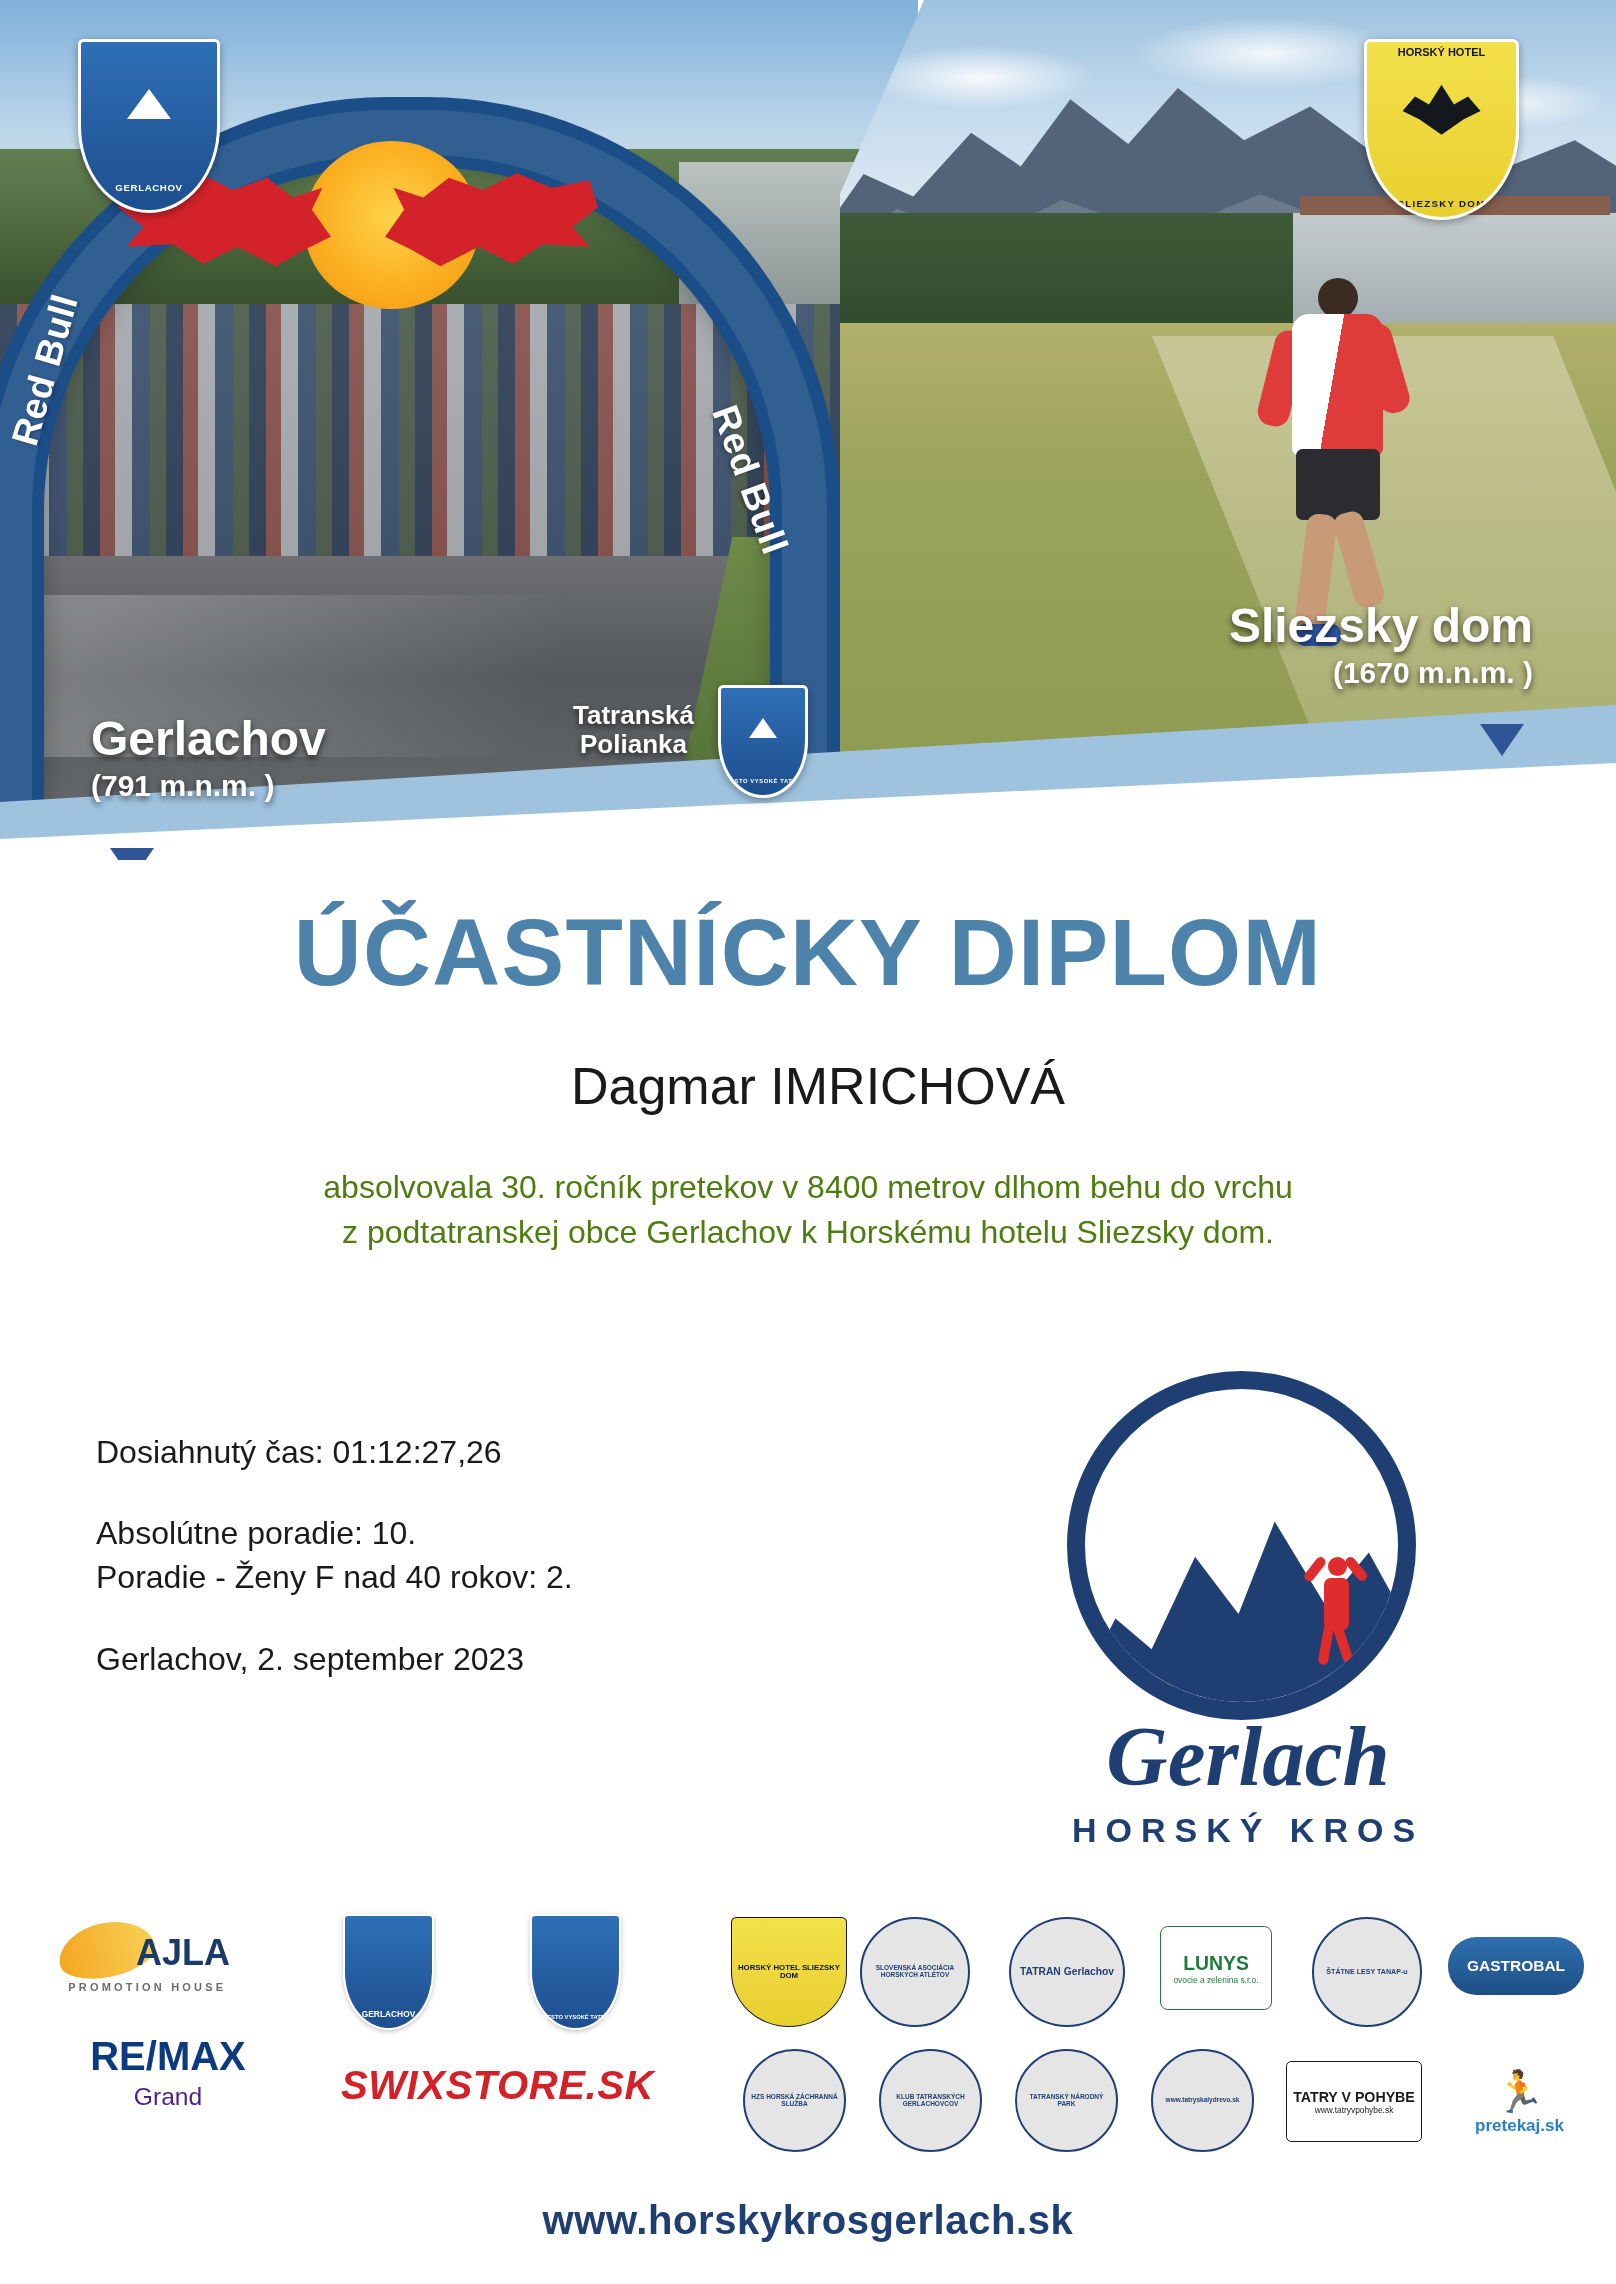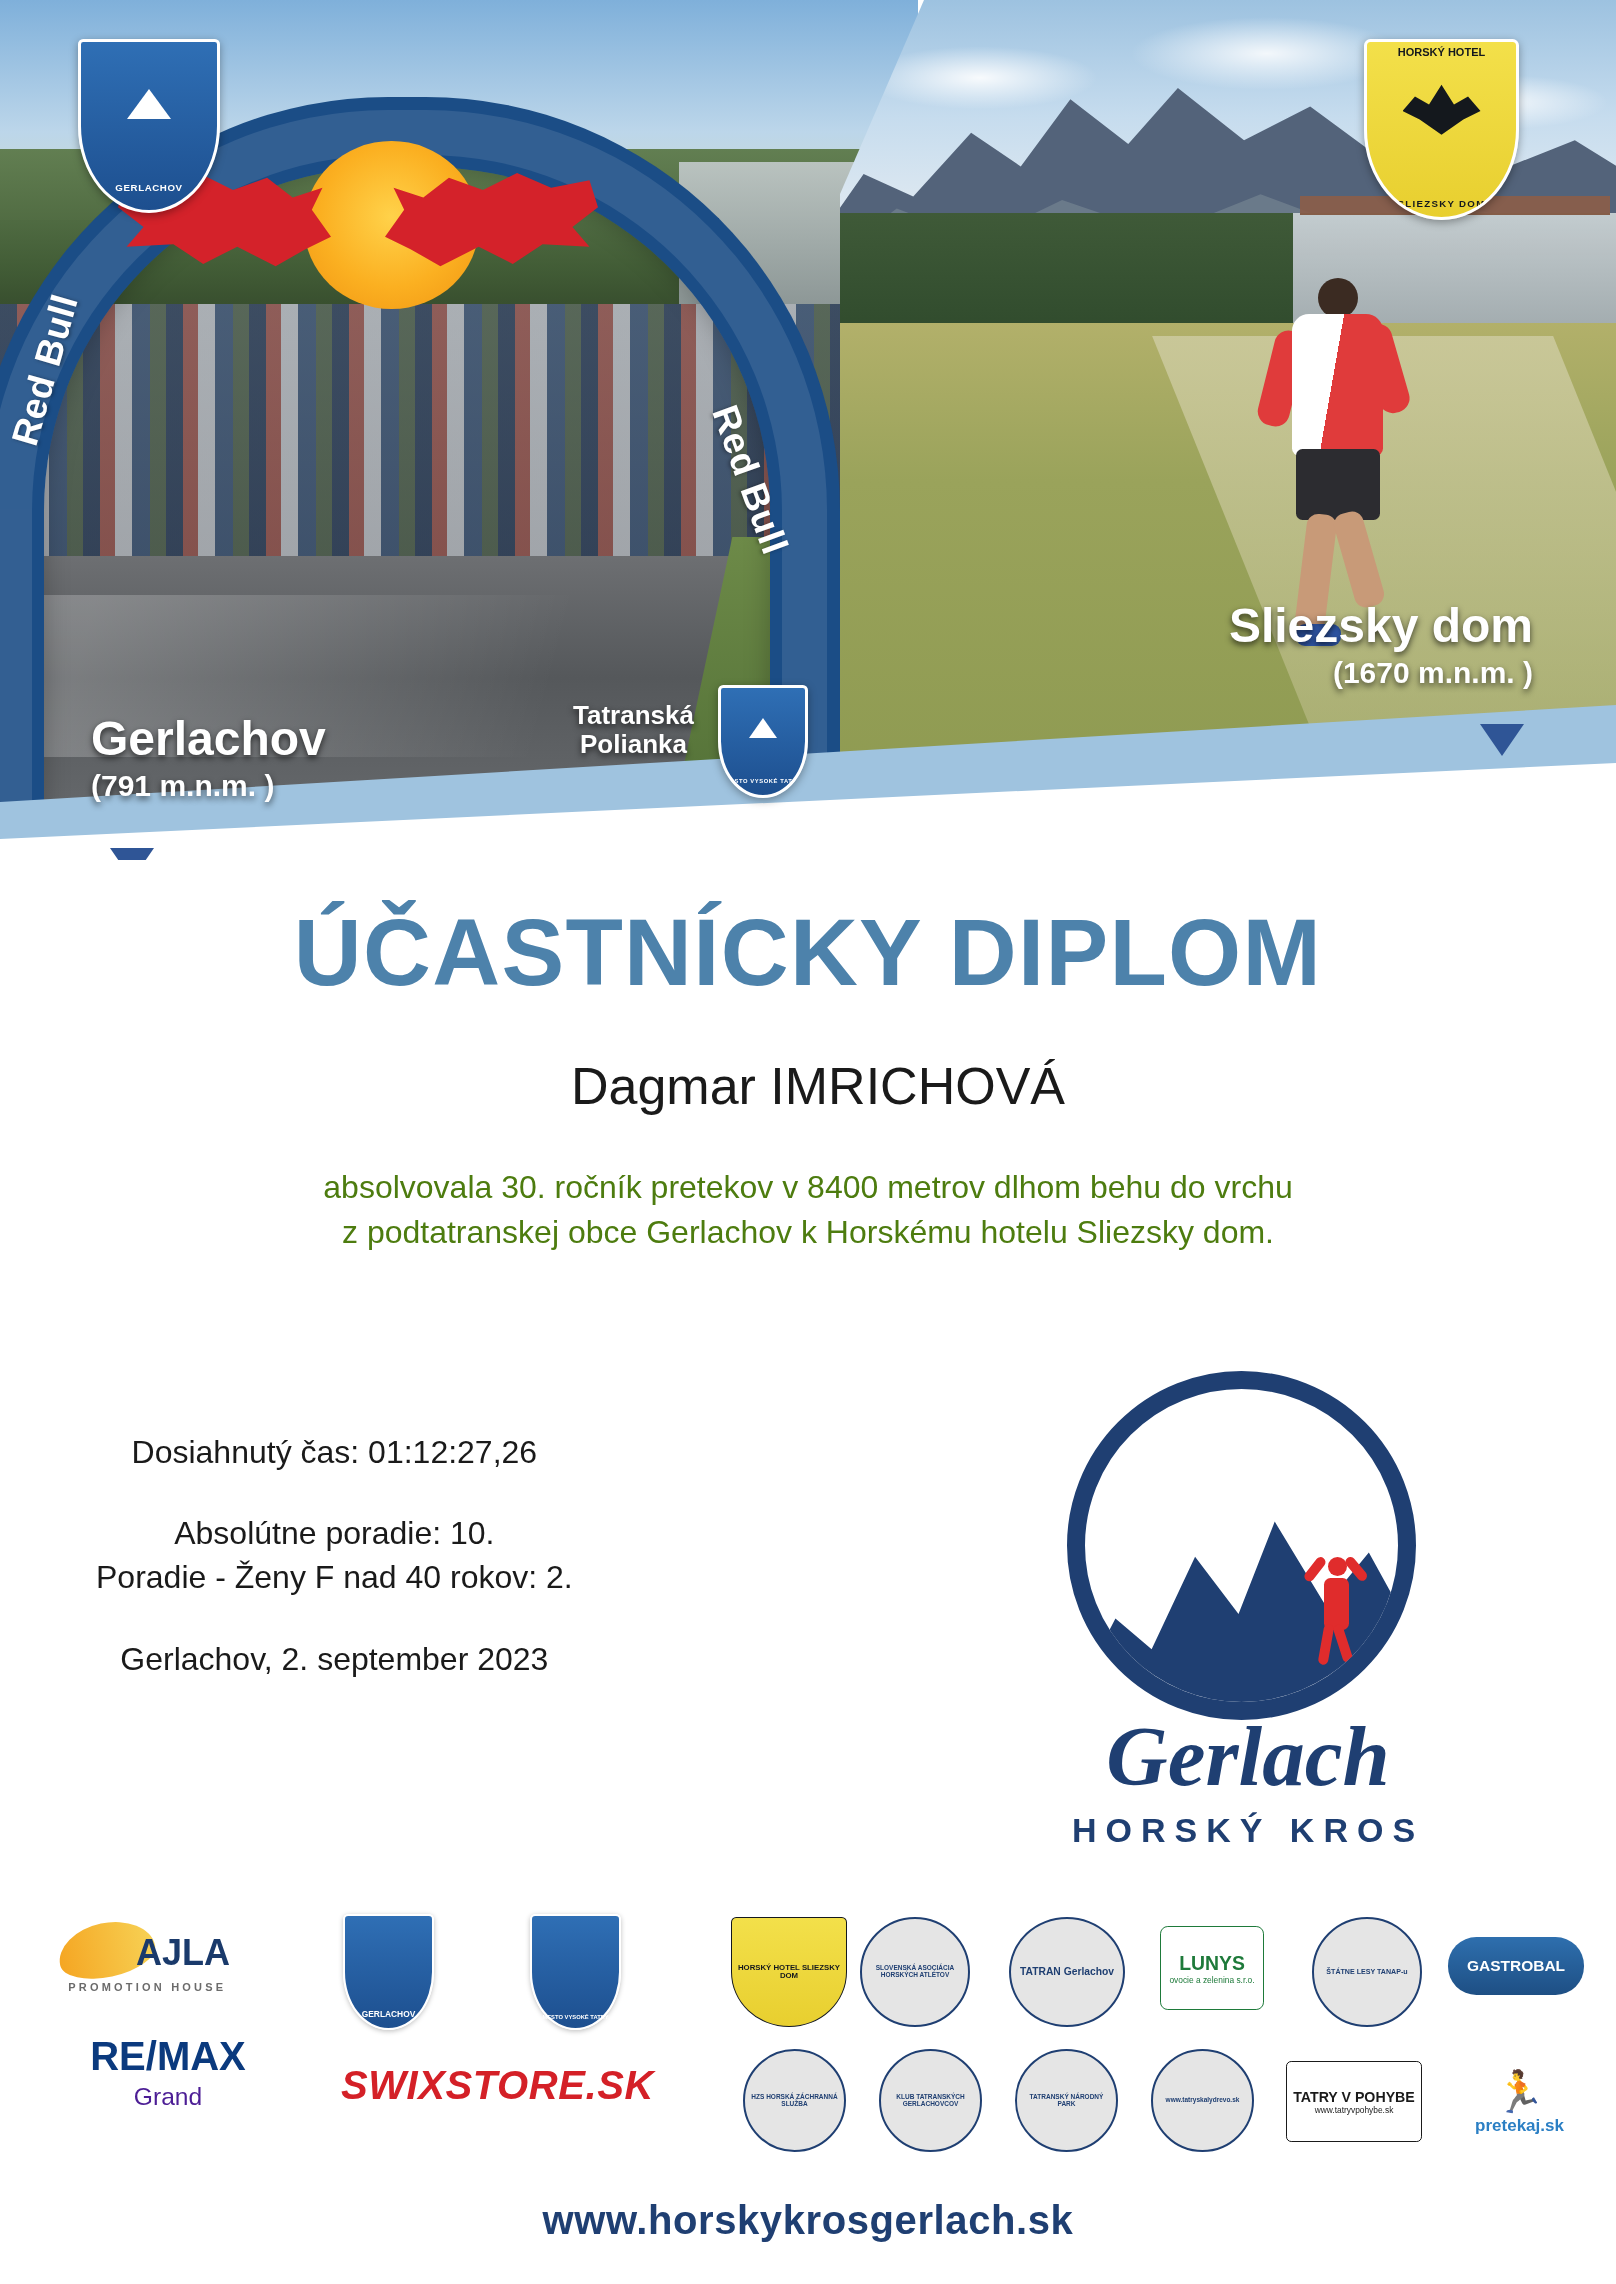--- a/index.html
+++ b/index.html
@@ -286,21 +286,21 @@
     line-height: 1.42;
   }
 
   .results {
     position:absolute;
     left: 96px; top: 575px;
     color:#1a1a1a;
     font-size: 32px;
     line-height: 1.1;
   }
-  .results .row { margin-bottom: 9px; text-align: center; }
+  .results .row { margin-bottom: 9px; }
   .results .gap { height: 37px; }
 
   
   .logo-gerlach {
     position:absolute; left: 1009px; top: 511px; width: 478px; height: 472px;
   }
   .lg-circle {
     position:absolute; left: 58px; top: 0; width: 349px; height: 349px;
     border: 18px solid #1f3f72; border-radius: 50%;
     box-sizing:border-box; background:#ffffff;
@@ -382,21 +382,21 @@
   .sp-shield-vysoke { left: 530px; top: 6.5px; width: 91px; height: 116px; }
   .sp-hotel {
     left: 731px; top: 10.3px; width: 116px; height: 110px;
     background: linear-gradient(180deg,#f3e04a 0%,#e8cf2f 100%);
     border: 1.9px solid #14181d; border-radius: 5.2px 5.2px 50% 50%;
     color:#14181d; font-size:9px;
   }
   .sp-atl { left: 860px; top: 10.3px; width: 110px; height: 110px; }
   .sp-tatran { left: 1009px; top: 10.3px; width: 116px; height: 110px; }
   .sp-lunys {
-    left: 1160px; top: 19.4px; width: 104px; height: 84px;
+    left: 1160px; top: 19.4px; width: 112px; height: 84px;
     border: 1.9px solid #1e7a3a; background:#ffffff; border-radius: 7.8px;
     color:#1e7a3a; font-size: 19.4px;
   }
   .sp-lesy { left: 1312px; top: 10.3px; width: 110px; height: 110px; }
   .sp-gastrobal {
     left: 1448px; top: 30px; width: 136px; height: 58px;
     border-radius: 28.4px; background: linear-gradient(180deg,#2e6fae,#1e4f84);
     color:#ffffff; font-size: 15.5px; border: none;
   }
   .sp-hzs { left: 743px; top: 142px; width: 103px; height: 103px; }

